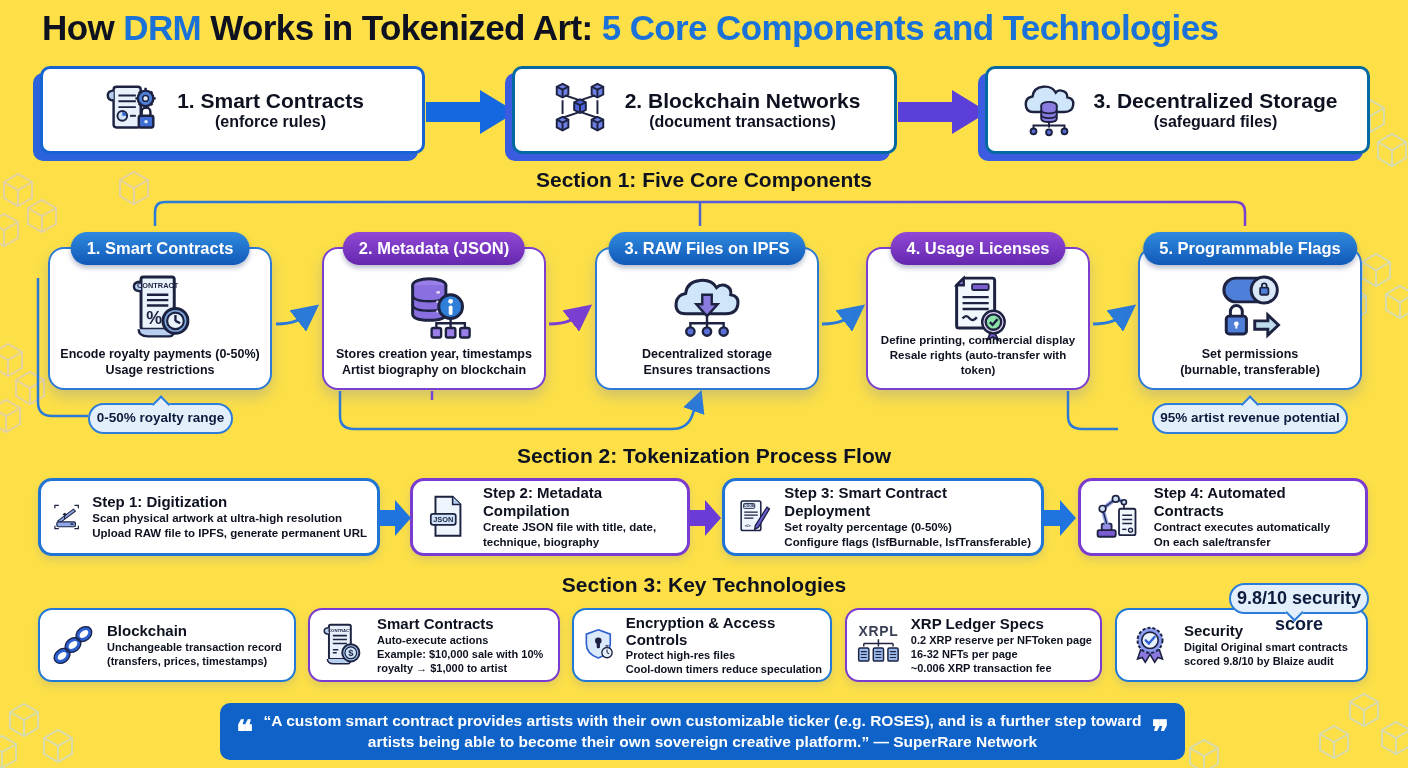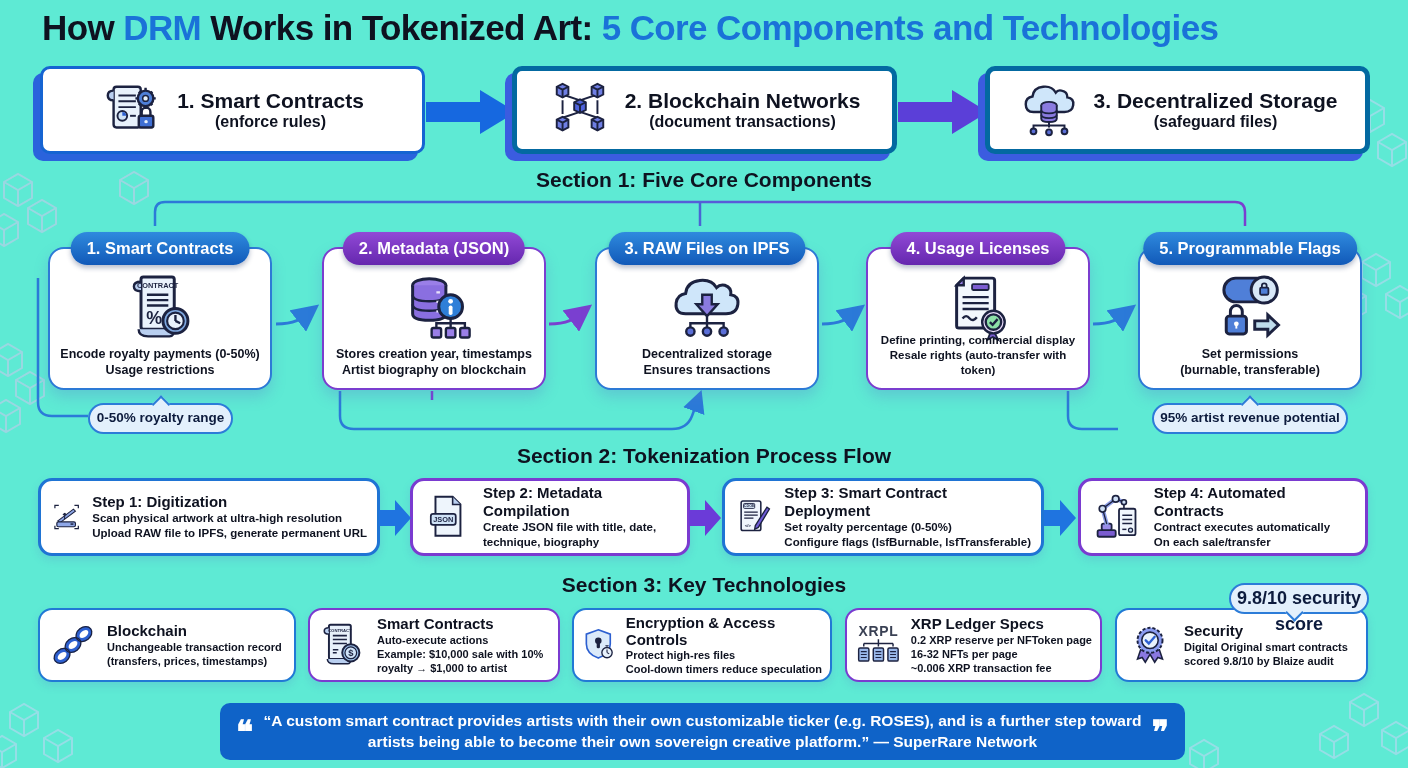--- a/index.html
+++ b/index.html
@@ -1,29 +1,29 @@
 <!DOCTYPE html>
 <html><head>
 <meta charset="utf-8">
 <style>
   * { margin:0; padding:0; box-sizing:border-box; }
   html,body { width:1408px; height:768px; }
   body { font-family:"Liberation Sans", sans-serif; background:#fafbfe; color:#0e1220; }
-  #stage { position:relative; width:1408px; height:768px; overflow:hidden; background:#5eead4; }
+  #stage { position:relative; width:1408px; height:768px; overflow:hidden; background:#fde047; }
   svg.layer { position:absolute; left:0; top:0; pointer-events:none; }
 
   
   .main-title { position:absolute; left:42px; top:8px; font-size:35px; font-weight:800; letter-spacing:-0.6px; white-space:nowrap; }
   .main-title .hl { color:#1a72d8; }
 
   
   .topbox { position:absolute; top:66px; height:88px; background:#fff; border-radius:10px;
             display:flex; align-items:center; justify-content:center; gap:14px; z-index:3; }
   .topbox.blue   { border:3px solid #1564d2; box-shadow:-7px 7px 0 0 #2a63dc; }
-  .topbox.mix    { border:5px solid #0369a1; box-shadow:-7px 7px 0 0 #3b5ce0; }
+  .topbox.mix    { border:3px solid #0369a1; box-shadow:-7px 7px 0 0 #3b5ce0; }
   .tb-text { text-align:center; }
   .tb-title { font-size:21px; font-weight:800; line-height:1.15; }
   .tb-sub { font-size:16px; font-weight:600; }
 
   
   .sec-head { position:absolute; left:0; width:1408px; text-align:center; font-size:21px; font-weight:800; z-index:3; }
 
   
   .card { position:absolute; top:247px; width:224px; height:143px; background:#fff; border-radius:16px;
           z-index:3; box-shadow:0 7px 14px rgba(90,120,200,0.28); }

